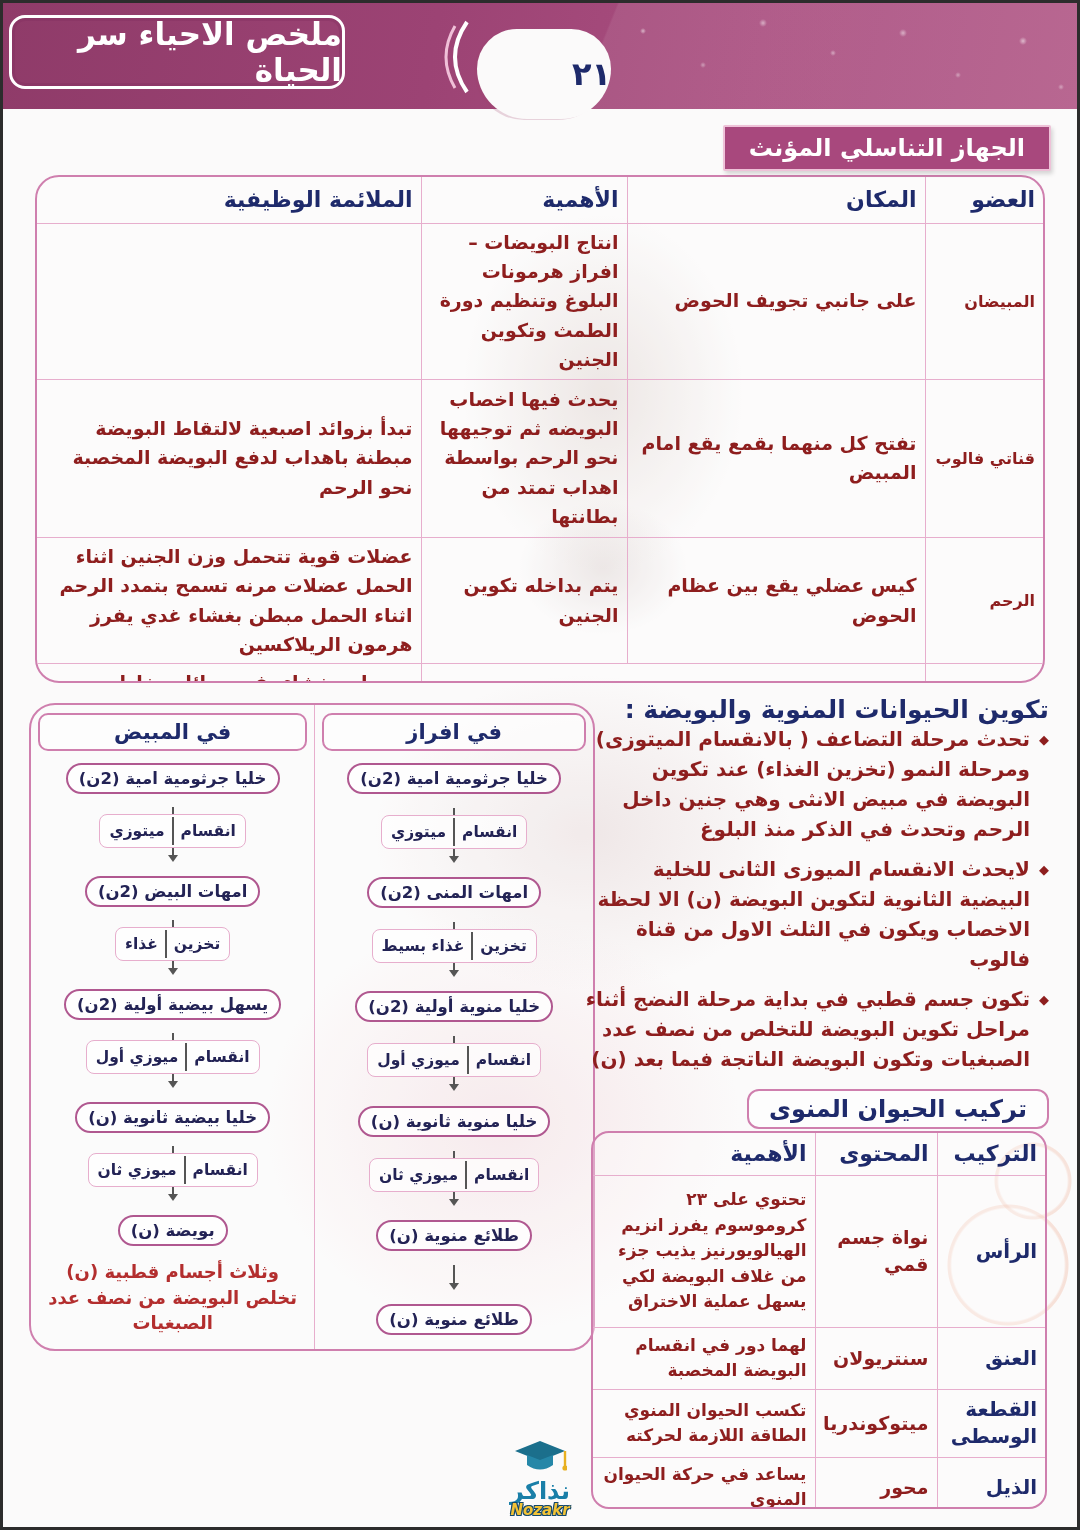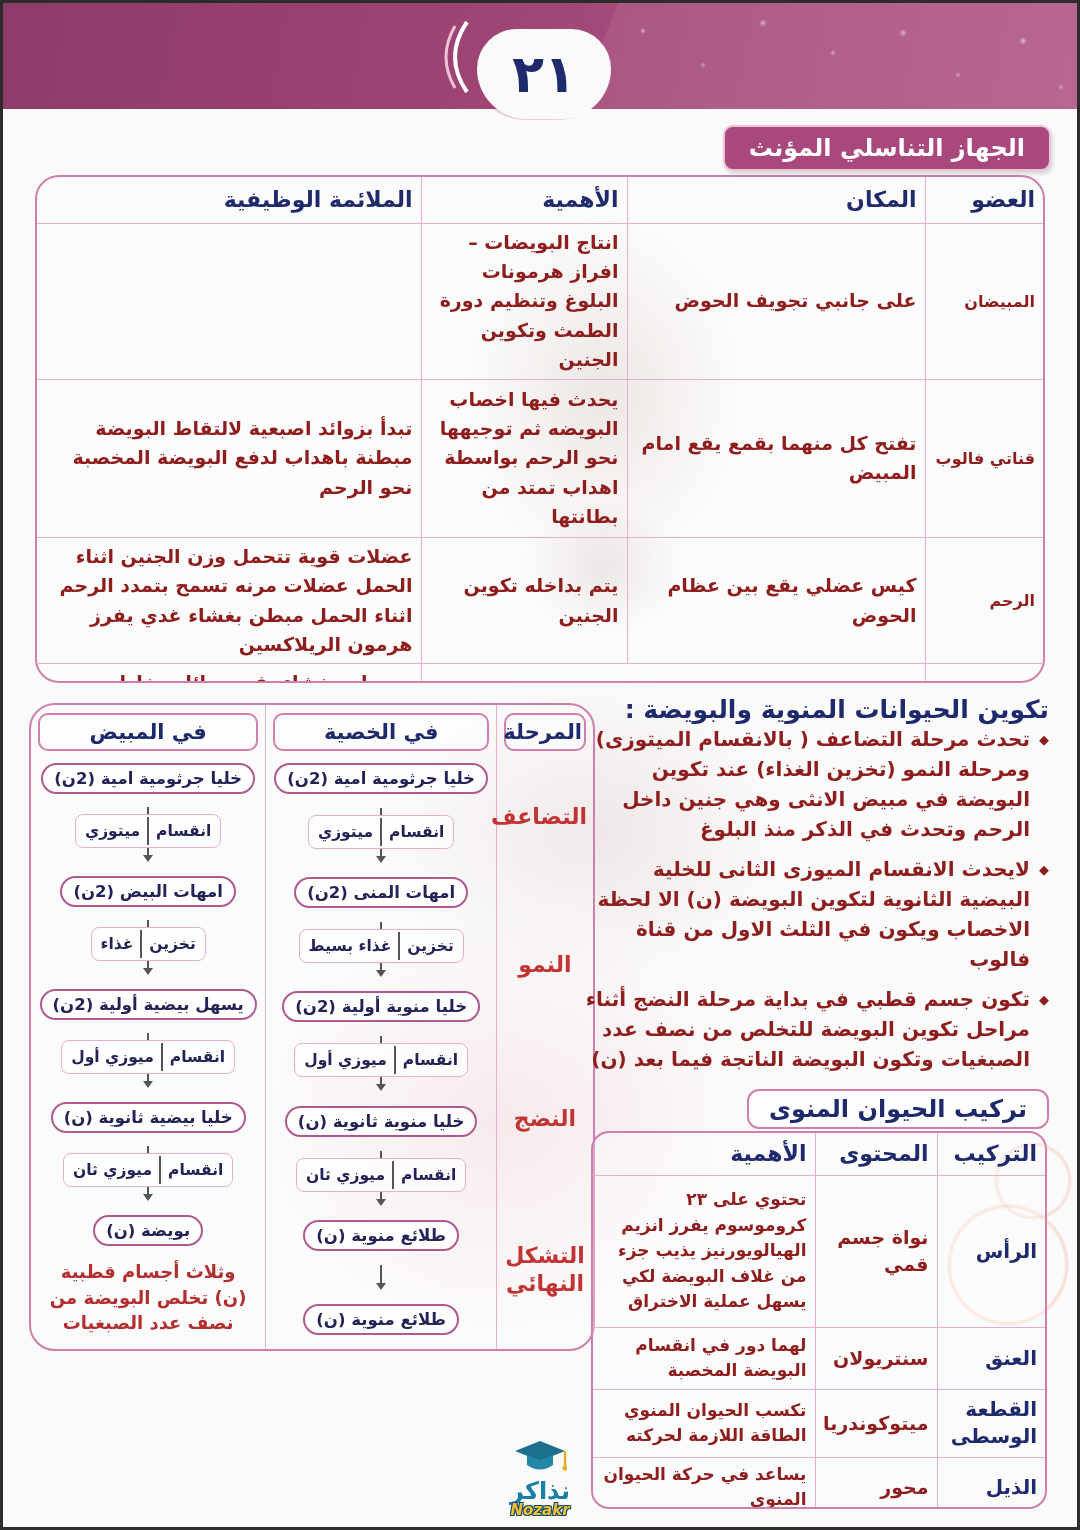--- a/index.html
+++ b/index.html
@@ -28,26 +28,26 @@
     radial-gradient(3px 3px at 955px 72px,rgba(255,255,255,.40),transparent),
     radial-gradient(4px 4px at 1020px 38px,rgba(255,255,255,.55),transparent),
     radial-gradient(3px 3px at 1058px 84px,rgba(255,255,255,.40),transparent),
     linear-gradient(112deg,transparent 55%,rgba(255,255,255,.08) 55.2%)}
   .title-box{position:absolute;top:12px;left:6px;width:336px;height:74px;border:3.5px solid #fff;
         border-radius:16px;display:flex;align-items:center;justify-content:center;color:#fff;
         font-weight:bold;font-size:31px;z-index:2;
         box-shadow:inset 0 0 0 3px rgba(130,45,95,.35)}
   .ornament{position:absolute;top:15px;left:430px;z-index:2}
   .page-num-blob{position:absolute;top:26px;left:474px;width:134px;height:90px;background:#fbfafa;
-        border-radius:46px 46px 58px 58px;display:flex;align-items:center;justify-content:center;
-        color:#1e2a6b;font-size:52px;font-weight:bold;z-index:3;box-shadow:-3px 1px 0 rgba(160,70,110,.22)}
+        border-radius:46px 46px 58px 58px;display:flex;align-items:center;justify-content:flex-start;
+        color:#1e2a6b;font-size:32px;font-weight:bold;z-index:3;box-shadow:-3px 1px 0 rgba(160,70,110,.22)}
 
   
   .fs-badge{position:absolute;top:122px;right:26px;background:#a8487d;color:#fff;font-weight:bold;
-        font-size:24px;padding:7px 24px;border-radius:10px;border:2px solid #eec2d8;
+        font-size:24px;padding:7px 24px;border-radius:2px;border:2px solid #eec2d8;
         box-shadow:2px 3px 4px rgba(0,0,0,.15);z-index:2}
   .table1-wrap{position:absolute;top:172px;left:32px;right:32px;height:508px;border:2.5px solid #cf7fae;
         border-radius:24px;overflow:hidden;background:rgba(255,255,255,.25)}
   table{border-collapse:collapse;width:100%;height:100%;table-layout:fixed}
   .t1 th,.t1 td,.t2 th,.t2 td{border:1.7px solid #e7aecd;text-align:right;vertical-align:middle;padding:4px 8px}
   .t1 tr>*:first-child,.t2 tr>*:first-child{border-right:none}
   .t1 tr>*:last-child,.t2 tr>*:last-child{border-left:none}
   .t1 tr:first-child>*,.t2 tr:first-child>*{border-top:none}
   .t1 tr:last-child>*,.t2 tr:last-child>*{border-bottom:none}
   th{color:#1e2a6b;font-size:22px;font-weight:bold}
@@ -104,20 +104,23 @@
         text-shadow:1px 1px 0 #14486b,-1px 1px 0 #14486b,1px -1px 0 #14486b,-1px -1px 0 #14486b}
 </style>
 </head>
 <body>
 
 <div class="page">
 
   <div class="face-wm"></div>
 
   <header class="band">
+    <div class="title-box">
+      <span>ملخص الاحياء سر الحياة</span>
+    </div>
     <svg class="ornament" width="46" height="78" viewBox="0 0 46 78">
       <path d="M34 4 Q10 39 34 74" stroke="#ffffff" stroke-width="4" fill="none"></path>
       <path d="M22 8 Q4 39 22 70" stroke="#f0c0d8" stroke-width="3" fill="none"></path>
     </svg>
   </header>
   <div class="page-num-blob">
     <span>٢١</span>
   </div>
 
   <div class="fs-badge">الجهاز التناسلي المؤنث</div>
@@ -175,32 +178,23 @@
       <p>لايحدث الانقسام الميوزى الثانى للخلية البيضية الثانوية لتكوين البويضة (ن) الا لحظة الاخصاب ويكون في الثلث الاول من قناة فالوب</p>
     </div>
     <div class="bullet">
       <span class="bmark">◆</span>
       <p>تكون جسم قطبي في بداية مرحلة النضج أثناء مراحل تكوين البويضة للتخلص من نصف عدد الصبغيات وتكون البويضة الناتجة فيما بعد (ن)</p>
     </div>
   </section>
 
   <div class="fc-wrap">
 
-    <div class="fc-col stage">
-      <div class="fc-head">المرحلة</div>
-      <div class="stage-area">
-        <div class="stage-label" style="top:8%">التضاعف</div>
-        <div class="stage-label" style="top:33%">النمو</div>
-        <div class="stage-label" style="top:59%">النضج</div>
-        <div class="stage-label" style="top:82%">التشكل النهائي</div>
-      </div>
-    </div>
 
     <div class="fc-col testis">
-      <div class="fc-head">في الخصية</div>
+      <div class="fc-head">في افراز</div>
       <div class="chain">
         <div class="node">خليا جرثومية امية (2ن)</div>
         <div class="conn">
           <div class="aline"></div>
           <div class="conn-box">
               <span>انقسام</span>
               <span class="cmid"></span>
               <span>ميتوزي</span>
             </div>
           <div class="aline"></div>

